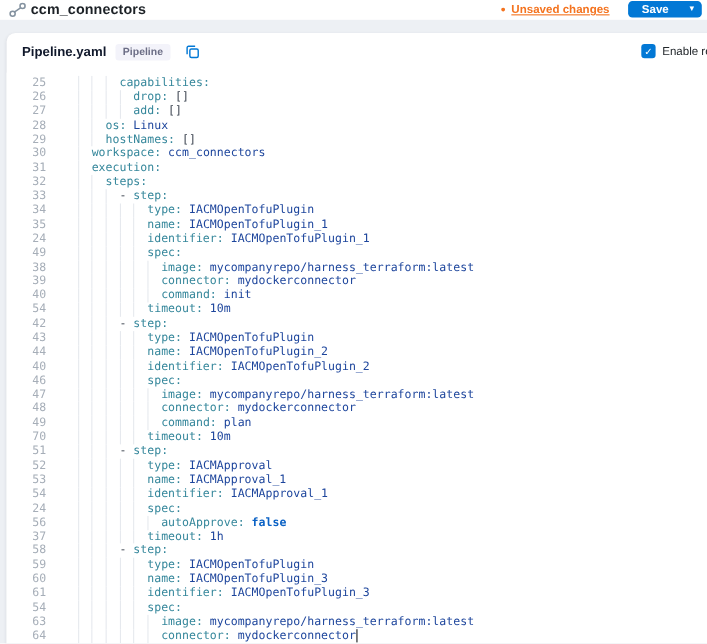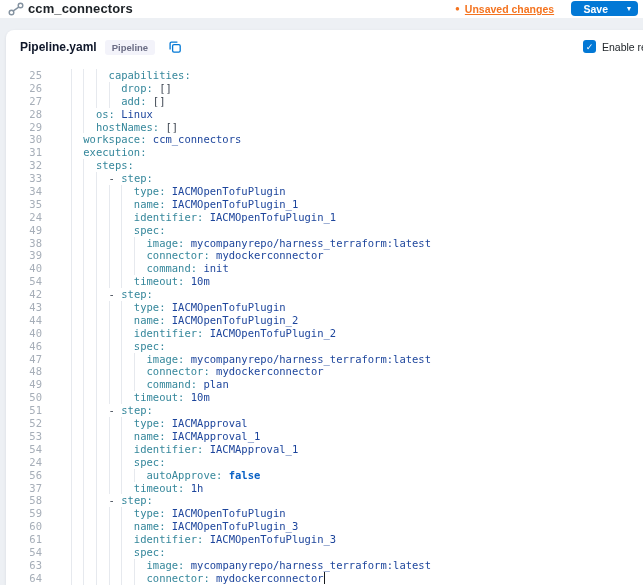--- a/index.html
+++ b/index.html
@@ -163,21 +163,21 @@
         <div class="cl"><span class="ln">40</span><span class="lc"><i class="g" style="left: 2ch;"></i><i class="g" style="left: 4ch;"></i><i class="g" style="left: 6ch;"></i><i class="g" style="left: 8ch;"></i><i class="g" style="left: 10ch;"></i><i class="g" style="left: 12ch;"></i><span>              </span><span class="tk-key">command:</span><span class="tk-val"> init</span></span></div>
         <div class="cl"><span class="ln">54</span><span class="lc"><i class="g" style="left: 2ch;"></i><i class="g" style="left: 4ch;"></i><i class="g" style="left: 6ch;"></i><i class="g" style="left: 8ch;"></i><i class="g" style="left: 10ch;"></i><span>            </span><span class="tk-key">timeout:</span><span class="tk-val"> 10m</span></span></div>
         <div class="cl"><span class="ln">42</span><span class="lc"><i class="g" style="left: 2ch;"></i><i class="g" style="left: 4ch;"></i><i class="g" style="left: 6ch;"></i><span>        </span><span class="tk-punc">- </span><span class="tk-key">step:</span></span></div>
         <div class="cl"><span class="ln">43</span><span class="lc"><i class="g" style="left: 2ch;"></i><i class="g" style="left: 4ch;"></i><i class="g" style="left: 6ch;"></i><i class="g" style="left: 8ch;"></i><i class="g" style="left: 10ch;"></i><span>            </span><span class="tk-key">type:</span><span class="tk-val"> IACMOpenTofuPlugin</span></span></div>
         <div class="cl"><span class="ln">44</span><span class="lc"><i class="g" style="left: 2ch;"></i><i class="g" style="left: 4ch;"></i><i class="g" style="left: 6ch;"></i><i class="g" style="left: 8ch;"></i><i class="g" style="left: 10ch;"></i><span>            </span><span class="tk-key">name:</span><span class="tk-val"> IACMOpenTofuPlugin_2</span></span></div>
         <div class="cl"><span class="ln">40</span><span class="lc"><i class="g" style="left: 2ch;"></i><i class="g" style="left: 4ch;"></i><i class="g" style="left: 6ch;"></i><i class="g" style="left: 8ch;"></i><i class="g" style="left: 10ch;"></i><span>            </span><span class="tk-key">identifier:</span><span class="tk-val"> IACMOpenTofuPlugin_2</span></span></div>
         <div class="cl"><span class="ln">46</span><span class="lc"><i class="g" style="left: 2ch;"></i><i class="g" style="left: 4ch;"></i><i class="g" style="left: 6ch;"></i><i class="g" style="left: 8ch;"></i><i class="g" style="left: 10ch;"></i><span>            </span><span class="tk-key">spec:</span></span></div>
         <div class="cl"><span class="ln">47</span><span class="lc"><i class="g" style="left: 2ch;"></i><i class="g" style="left: 4ch;"></i><i class="g" style="left: 6ch;"></i><i class="g" style="left: 8ch;"></i><i class="g" style="left: 10ch;"></i><i class="g" style="left: 12ch;"></i><span>              </span><span class="tk-key">image:</span><span class="tk-val"> mycompanyrepo/harness_terraform:latest</span></span></div>
         <div class="cl"><span class="ln">48</span><span class="lc"><i class="g" style="left: 2ch;"></i><i class="g" style="left: 4ch;"></i><i class="g" style="left: 6ch;"></i><i class="g" style="left: 8ch;"></i><i class="g" style="left: 10ch;"></i><i class="g" style="left: 12ch;"></i><span>              </span><span class="tk-key">connector:</span><span class="tk-val"> mydockerconnector</span></span></div>
         <div class="cl"><span class="ln">49</span><span class="lc"><i class="g" style="left: 2ch;"></i><i class="g" style="left: 4ch;"></i><i class="g" style="left: 6ch;"></i><i class="g" style="left: 8ch;"></i><i class="g" style="left: 10ch;"></i><i class="g" style="left: 12ch;"></i><span>              </span><span class="tk-key">command:</span><span class="tk-val"> plan</span></span></div>
-        <div class="cl"><span class="ln">50</span><span class="lc"><i class="g" style="left: 2ch;"></i><i class="g" style="left: 4ch;"></i><i class="g" style="left: 6ch;"></i><i class="g" style="left: 8ch;"></i><i class="g" style="left: 10ch;"></i><span>            </span><span class="tk-key">timeout:</span><span class="tk-val"> 10m</span></span></div>
+        <div class="cl"><span class="ln">70</span><span class="lc"><i class="g" style="left: 2ch;"></i><i class="g" style="left: 4ch;"></i><i class="g" style="left: 6ch;"></i><i class="g" style="left: 8ch;"></i><i class="g" style="left: 10ch;"></i><span>            </span><span class="tk-key">timeout:</span><span class="tk-val"> 10m</span></span></div>
         <div class="cl"><span class="ln">51</span><span class="lc"><i class="g" style="left: 2ch;"></i><i class="g" style="left: 4ch;"></i><i class="g" style="left: 6ch;"></i><span>        </span><span class="tk-punc">- </span><span class="tk-key">step:</span></span></div>
         <div class="cl"><span class="ln">52</span><span class="lc"><i class="g" style="left: 2ch;"></i><i class="g" style="left: 4ch;"></i><i class="g" style="left: 6ch;"></i><i class="g" style="left: 8ch;"></i><i class="g" style="left: 10ch;"></i><span>            </span><span class="tk-key">type:</span><span class="tk-val"> IACMApproval</span></span></div>
         <div class="cl"><span class="ln">53</span><span class="lc"><i class="g" style="left: 2ch;"></i><i class="g" style="left: 4ch;"></i><i class="g" style="left: 6ch;"></i><i class="g" style="left: 8ch;"></i><i class="g" style="left: 10ch;"></i><span>            </span><span class="tk-key">name:</span><span class="tk-val"> IACMApproval_1</span></span></div>
         <div class="cl"><span class="ln">54</span><span class="lc"><i class="g" style="left: 2ch;"></i><i class="g" style="left: 4ch;"></i><i class="g" style="left: 6ch;"></i><i class="g" style="left: 8ch;"></i><i class="g" style="left: 10ch;"></i><span>            </span><span class="tk-key">identifier:</span><span class="tk-val"> IACMApproval_1</span></span></div>
         <div class="cl"><span class="ln">24</span><span class="lc"><i class="g" style="left: 2ch;"></i><i class="g" style="left: 4ch;"></i><i class="g" style="left: 6ch;"></i><i class="g" style="left: 8ch;"></i><i class="g" style="left: 10ch;"></i><span>            </span><span class="tk-key">spec:</span></span></div>
         <div class="cl"><span class="ln">56</span><span class="lc"><i class="g" style="left: 2ch;"></i><i class="g" style="left: 4ch;"></i><i class="g" style="left: 6ch;"></i><i class="g" style="left: 8ch;"></i><i class="g" style="left: 10ch;"></i><i class="g" style="left: 12ch;"></i><span>              </span><span class="tk-key">autoApprove:</span><span class="tk-bool"> false</span></span></div>
         <div class="cl"><span class="ln">37</span><span class="lc"><i class="g" style="left: 2ch;"></i><i class="g" style="left: 4ch;"></i><i class="g" style="left: 6ch;"></i><i class="g" style="left: 8ch;"></i><i class="g" style="left: 10ch;"></i><span>            </span><span class="tk-key">timeout:</span><span class="tk-val"> 1h</span></span></div>
         <div class="cl"><span class="ln">58</span><span class="lc"><i class="g" style="left: 2ch;"></i><i class="g" style="left: 4ch;"></i><i class="g" style="left: 6ch;"></i><span>        </span><span class="tk-punc">- </span><span class="tk-key">step:</span></span></div>
         <div class="cl"><span class="ln">59</span><span class="lc"><i class="g" style="left: 2ch;"></i><i class="g" style="left: 4ch;"></i><i class="g" style="left: 6ch;"></i><i class="g" style="left: 8ch;"></i><i class="g" style="left: 10ch;"></i><span>            </span><span class="tk-key">type:</span><span class="tk-val"> IACMOpenTofuPlugin</span></span></div>
         <div class="cl"><span class="ln">60</span><span class="lc"><i class="g" style="left: 2ch;"></i><i class="g" style="left: 4ch;"></i><i class="g" style="left: 6ch;"></i><i class="g" style="left: 8ch;"></i><i class="g" style="left: 10ch;"></i><span>            </span><span class="tk-key">name:</span><span class="tk-val"> IACMOpenTofuPlugin_3</span></span></div>

